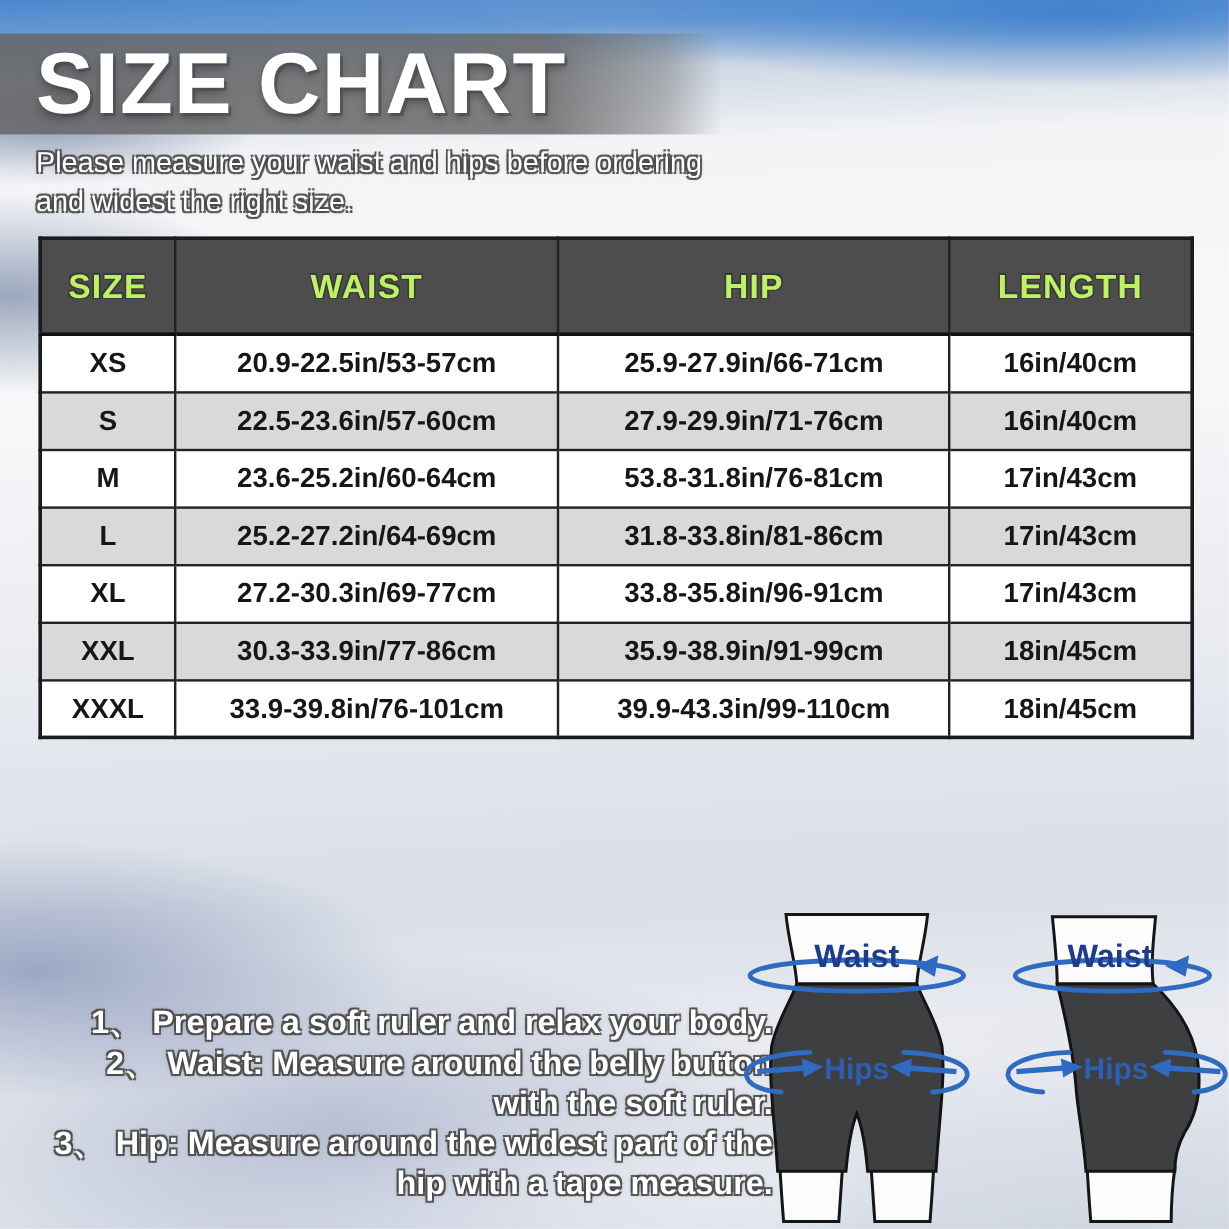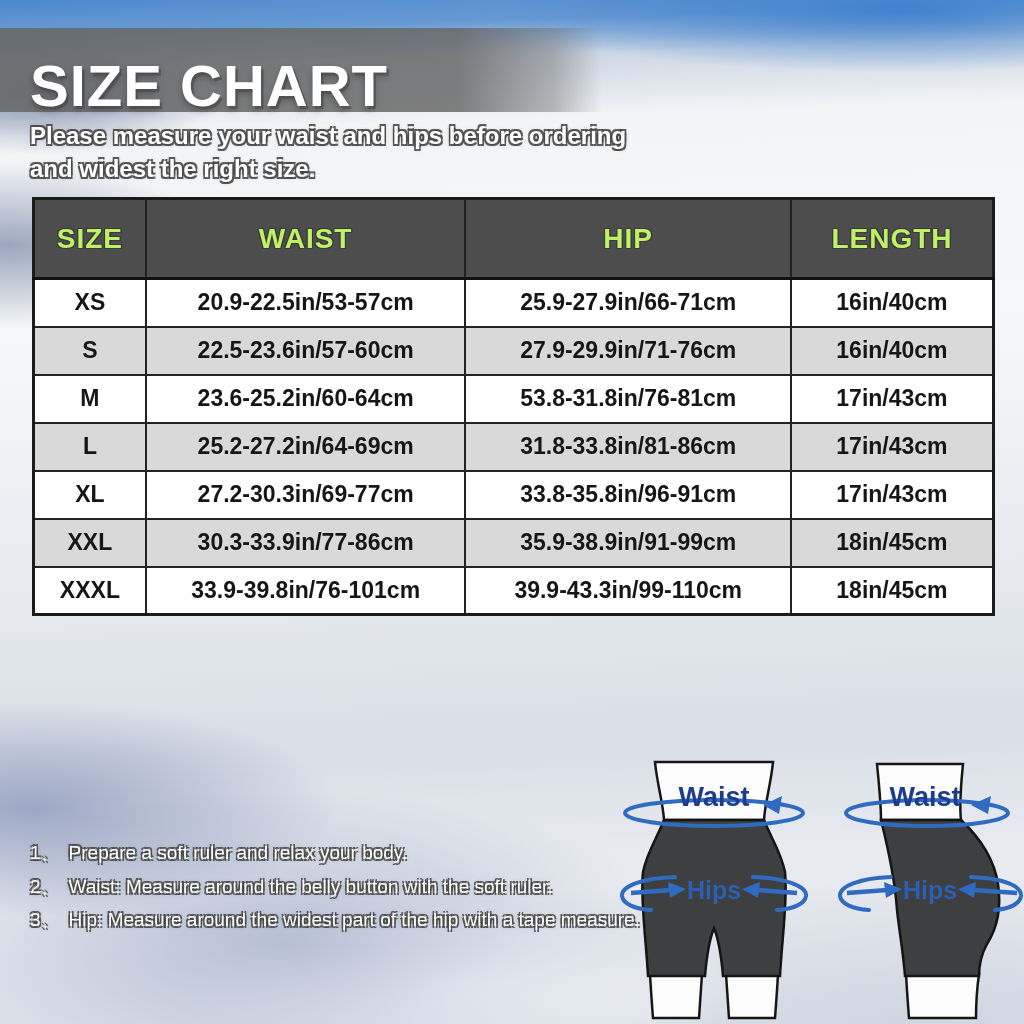--- a/index.html
+++ b/index.html
@@ -31,28 +31,28 @@
        0 0 4px rgba(60,60,60,0.45);
   }
   
   .title-banner {
     position: absolute; left: 0; top: 28px; width: 602px; height: 84px;
     background: linear-gradient(to right,
       rgba(104,104,104,0.88) 0%, rgba(104,104,104,0.84) 76%,
       rgba(112,112,112,0.45) 92%, rgba(112,112,112,0) 100%);
   }
   .title-text {
-    position: absolute; left: 30px; top: 16px; line-height: 84px;
-    font-size: 58px; font-weight: bold; letter-spacing: 1px; color: #fff;
+    position: absolute; left: 30px; top: 0; line-height: 84px;
+    font-size: 72px; font-weight: bold; letter-spacing: 1px; color: #fff;
     text-shadow: 2.5px 2.5px 0 rgba(70,70,70,0.55), 0 4px 7px rgba(0,0,0,0.3);
     white-space: nowrap;
   }
   .subtitle {
     position: absolute; left: 30px; top: 119px; width: 620px;
-    font-size: 24px; font-weight: bold; line-height: 33px;
+    font-size: 24px; font-weight: normal; line-height: 33px;
   }
   
   .size-table-wrap { position: absolute; left: 32px; top: 197px; width: 963px; }
   table.size-table {
     width: 100%; border-collapse: collapse; table-layout: fixed;
     border: 3px solid #1b1b1b;
   }
   table.size-table th, table.size-table td {
     border: 2px solid #222; text-align: center; vertical-align: middle;
   }
@@ -74,21 +74,21 @@
     background: linear-gradient(to right,
       rgba(104,104,104,0.88) 0%, rgba(104,104,104,0.84) 84%,
       rgba(112,112,112,0.4) 95%, rgba(112,112,112,0) 100%);
   }
   .guide-heading {
     position: absolute; left: 30px; top: 0; line-height: 49px;
     font-size: 27px; font-weight: bold; white-space: nowrap;
   }
   .guide-steps {
     position: absolute; left: 30px; top: 836px; width: 614px;
-    font-size: 19px; font-weight: normal; line-height: 33.5px;
+    font-size: 27px; font-weight: bold; line-height: 33.5px; text-align: right;
   }
   .guide-step { margin-bottom: 0; }
   .step-num { margin-right: 9px; }
   
   .figure-svg { position: absolute; left: 615px; top: 758px; width: 409px; height: 266px; }
   .figure-svg text { font-family: "Liberation Sans", sans-serif; font-weight: bold; }
   .waist-label { fill: #1d3c8c; font-size: 27px; }
   .hips-label  { fill: #2c5fb3; font-size: 25px; }
 </style>
 </head>

